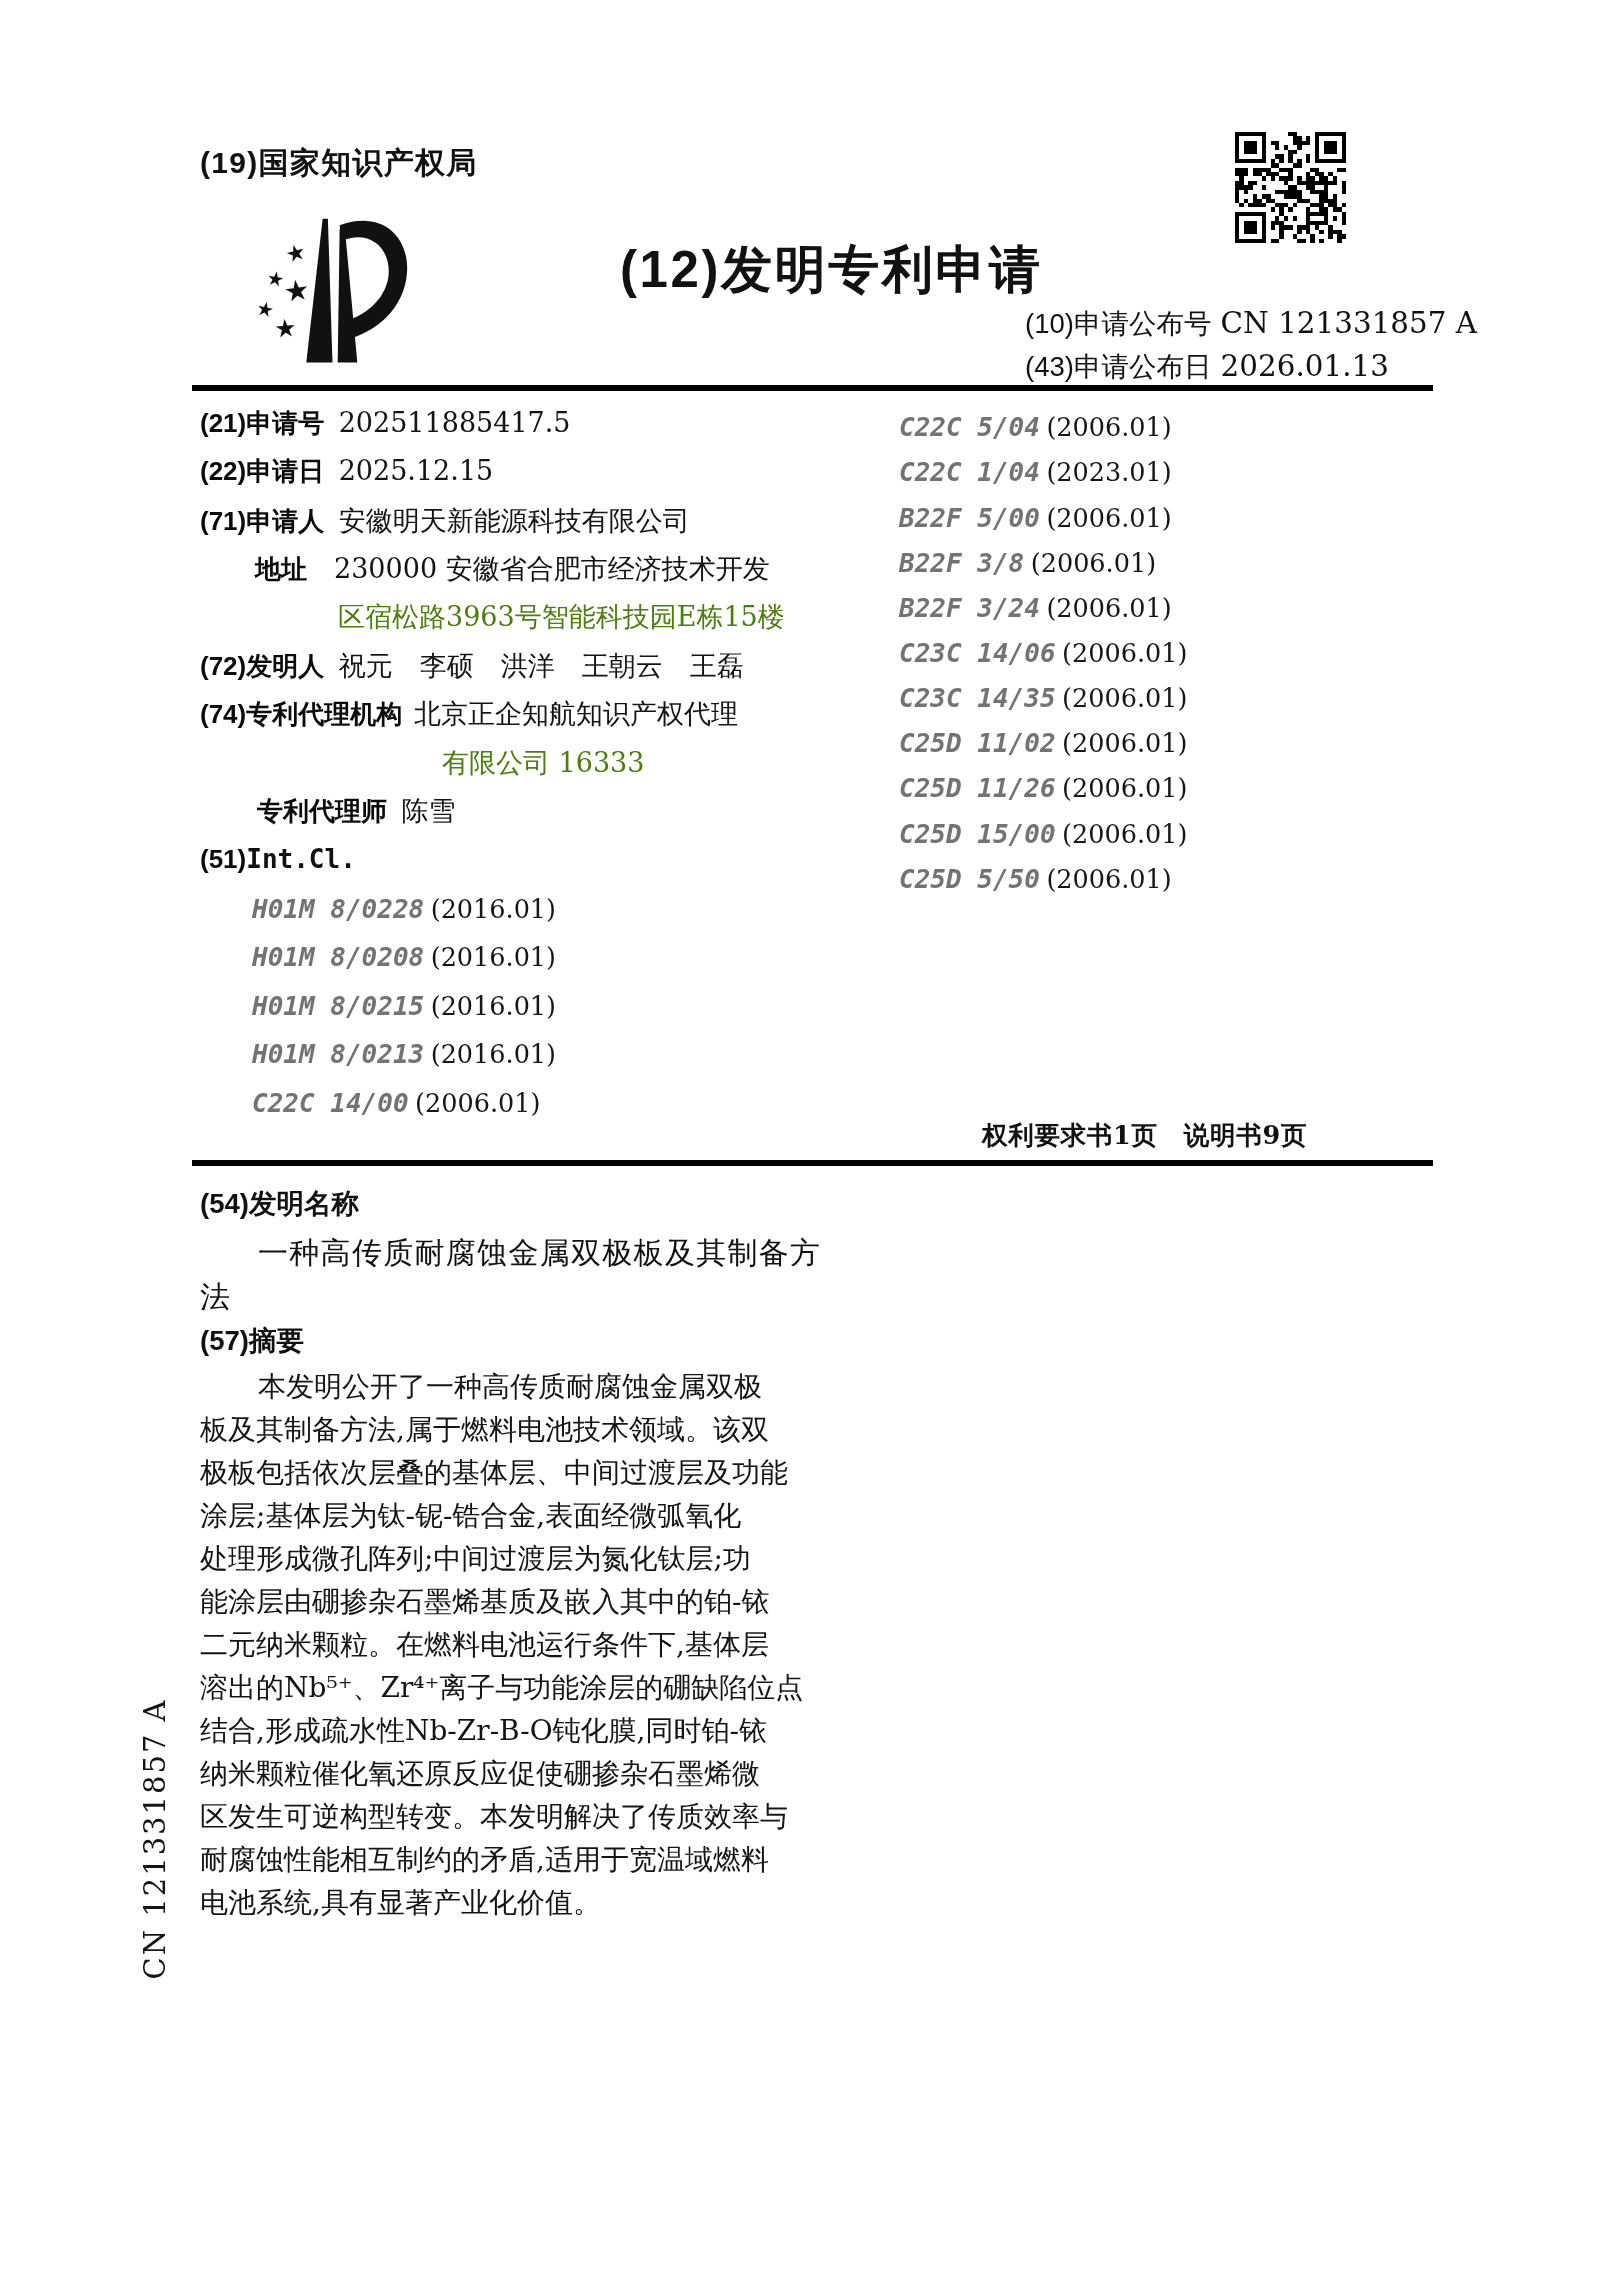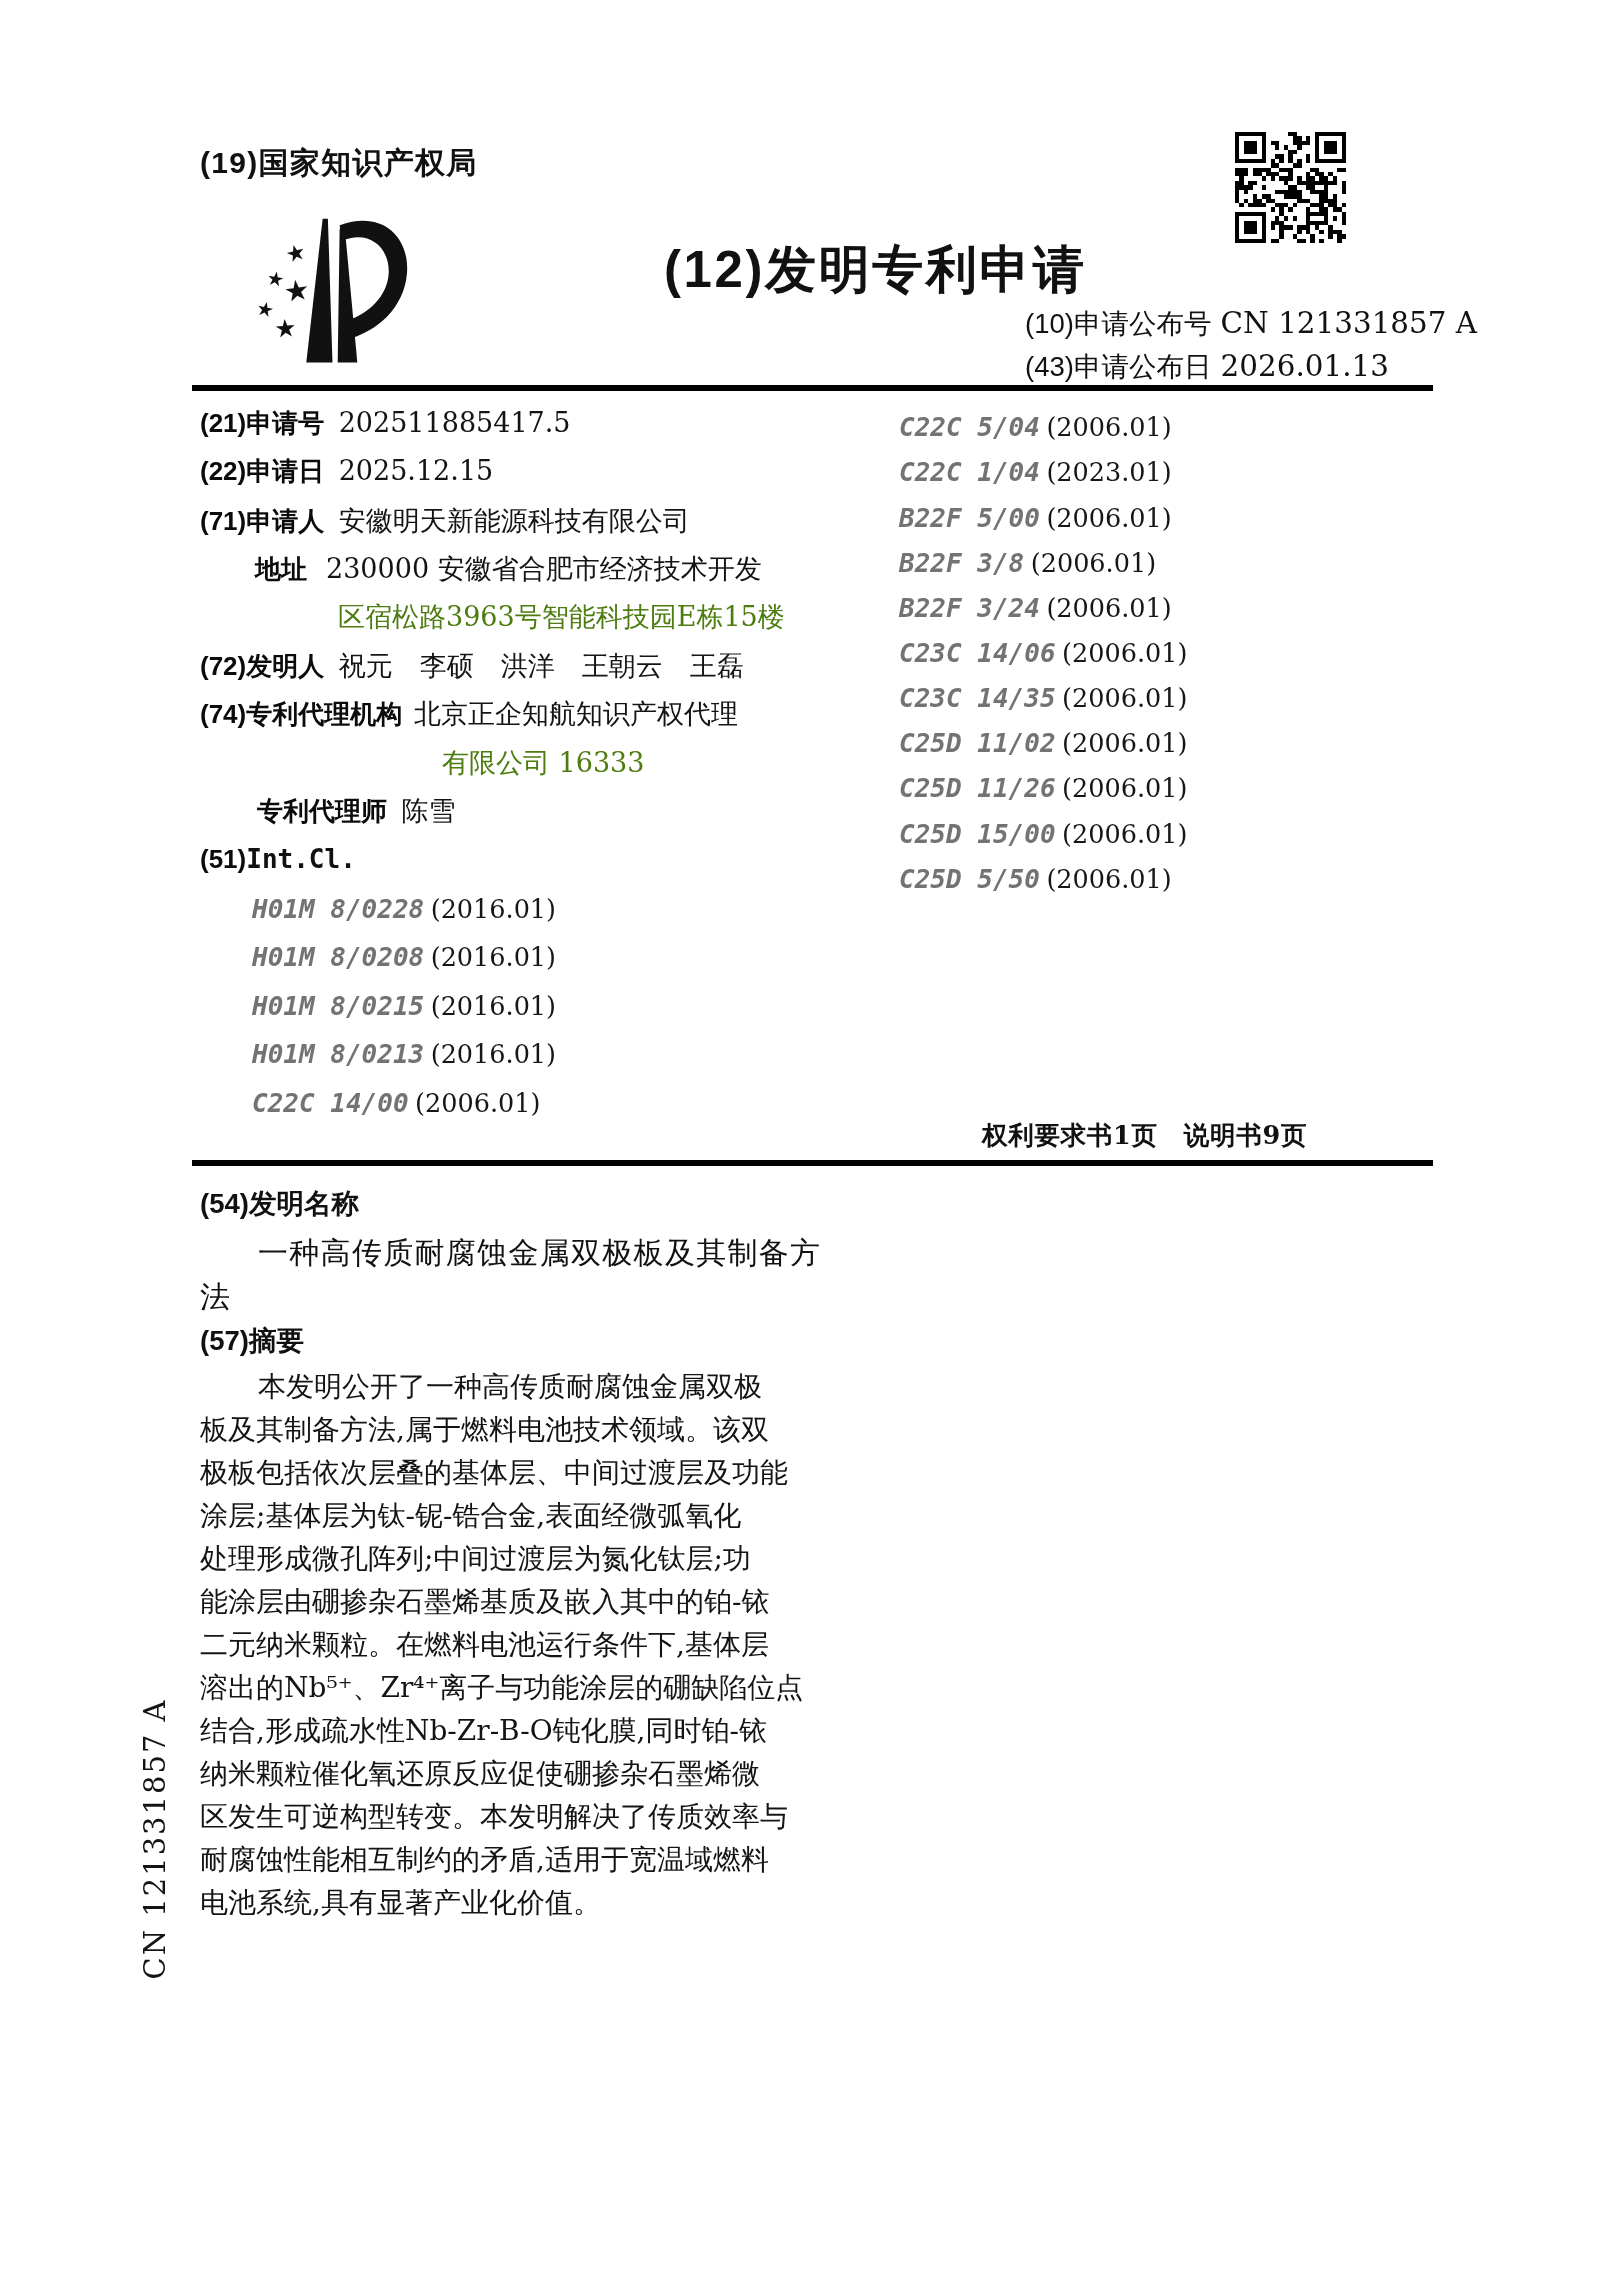--- a/index.html
+++ b/index.html
@@ -6,21 +6,21 @@
   #page{position:relative;width:1623px;height:2295px;background:#ffffff;color:#111;
         font-family:"Liberation Sans",sans-serif;overflow:hidden;}
   .abs{position:absolute;}
   .row{position:absolute;white-space:nowrap;}
   .lbl{font-family:"Liberation Sans",sans-serif;font-weight:700;font-size:26px;color:#0b0b0b;margin-top:12px;}
   .val{font-family:"DejaVu Serif",serif;font-size:27px;color:#141414;margin-left:14.4px;}
   .val0{font-family:"DejaVu Serif",serif;font-size:27px;color:#4d7c0f;}
   .code{font-family:"DejaVu Sans Mono",monospace;font-style:italic;font-weight:700;font-size:26px;color:#737373;}
   .ver{font-family:"DejaVu Serif",serif;font-size:25.5px;color:#161616;margin-left:6.5px;}
   .office{font-size:30px;font-weight:700;letter-spacing:1.3px;}
-  .doctype{font-size:51px;font-weight:700;letter-spacing:2.6px;margin-left:44px;}
+  .doctype{font-size:51px;font-weight:700;letter-spacing:2.6px;}
   .pub-lbl{font-size:27.5px;font-weight:400;}
   .pub-val{font-family:"DejaVu Serif",serif;font-size:29.4px;margin-left:9.2px;}
   .rule{position:absolute;left:192px;width:1241px;height:5.9px;background:#000;}
   .pages-note{font-family:"DejaVu Serif",serif;font-size:25.5px;font-weight:700;letter-spacing:0.7px;}
   .sec-lbl{font-size:27.5px;font-weight:700;}
   .title-line{font-family:"DejaVu Serif",serif;font-size:30px;letter-spacing:1.3px;white-space:nowrap;}
   .abstract{position:absolute;left:200px;top:1365px;width:602px;}
   .abstract div{font-family:"DejaVu Serif",serif;font-size:28px;line-height:43px;height:43px;
                 white-space:nowrap;color:#141414;}
   .abstract div:first-child{text-indent:58px;}
@@ -372,21 +372,21 @@
   <div class="row" style="left:200px;top:406px">
     <span class="lbl">(21)申请号</span><span class="val">202511885417.5</span>
   </div>
   <div class="row" style="left:200px;top:454px">
     <span class="lbl">(22)申请日</span><span class="val">2025.12.15</span>
   </div>
   <div class="row" style="left:200px;top:503px">
     <span class="lbl">(71)申请人</span><span class="val">安徽明天新能源科技有限公司</span>
   </div>
   <div class="row" style="left:255px;top:551px">
-    <span class="lbl">地址</span><span class="val" style="margin-left:19px">230000 安徽省合肥市经济技术开发</span>
+    <span class="lbl">地址</span><span class="val" style="margin-left:27px">230000 安徽省合肥市经济技术开发</span>
   </div>
   <div class="row" style="left:338px;top:599px">
     <span class="val0">区宿松路3963号智能科技园E栋15楼</span>
   </div>
   <div class="row" style="left:200px;top:648px">
     <span class="lbl">(72)发明人</span><span class="val">祝元　李硕　洪洋　王朝云　王磊</span>
   </div>
   <div class="row" style="left:200px;top:696px">
     <span class="lbl">(74)专利代理机构</span><span class="val" style="margin-left:11.8px">北京正企知航知识产权代理</span>
   </div>

